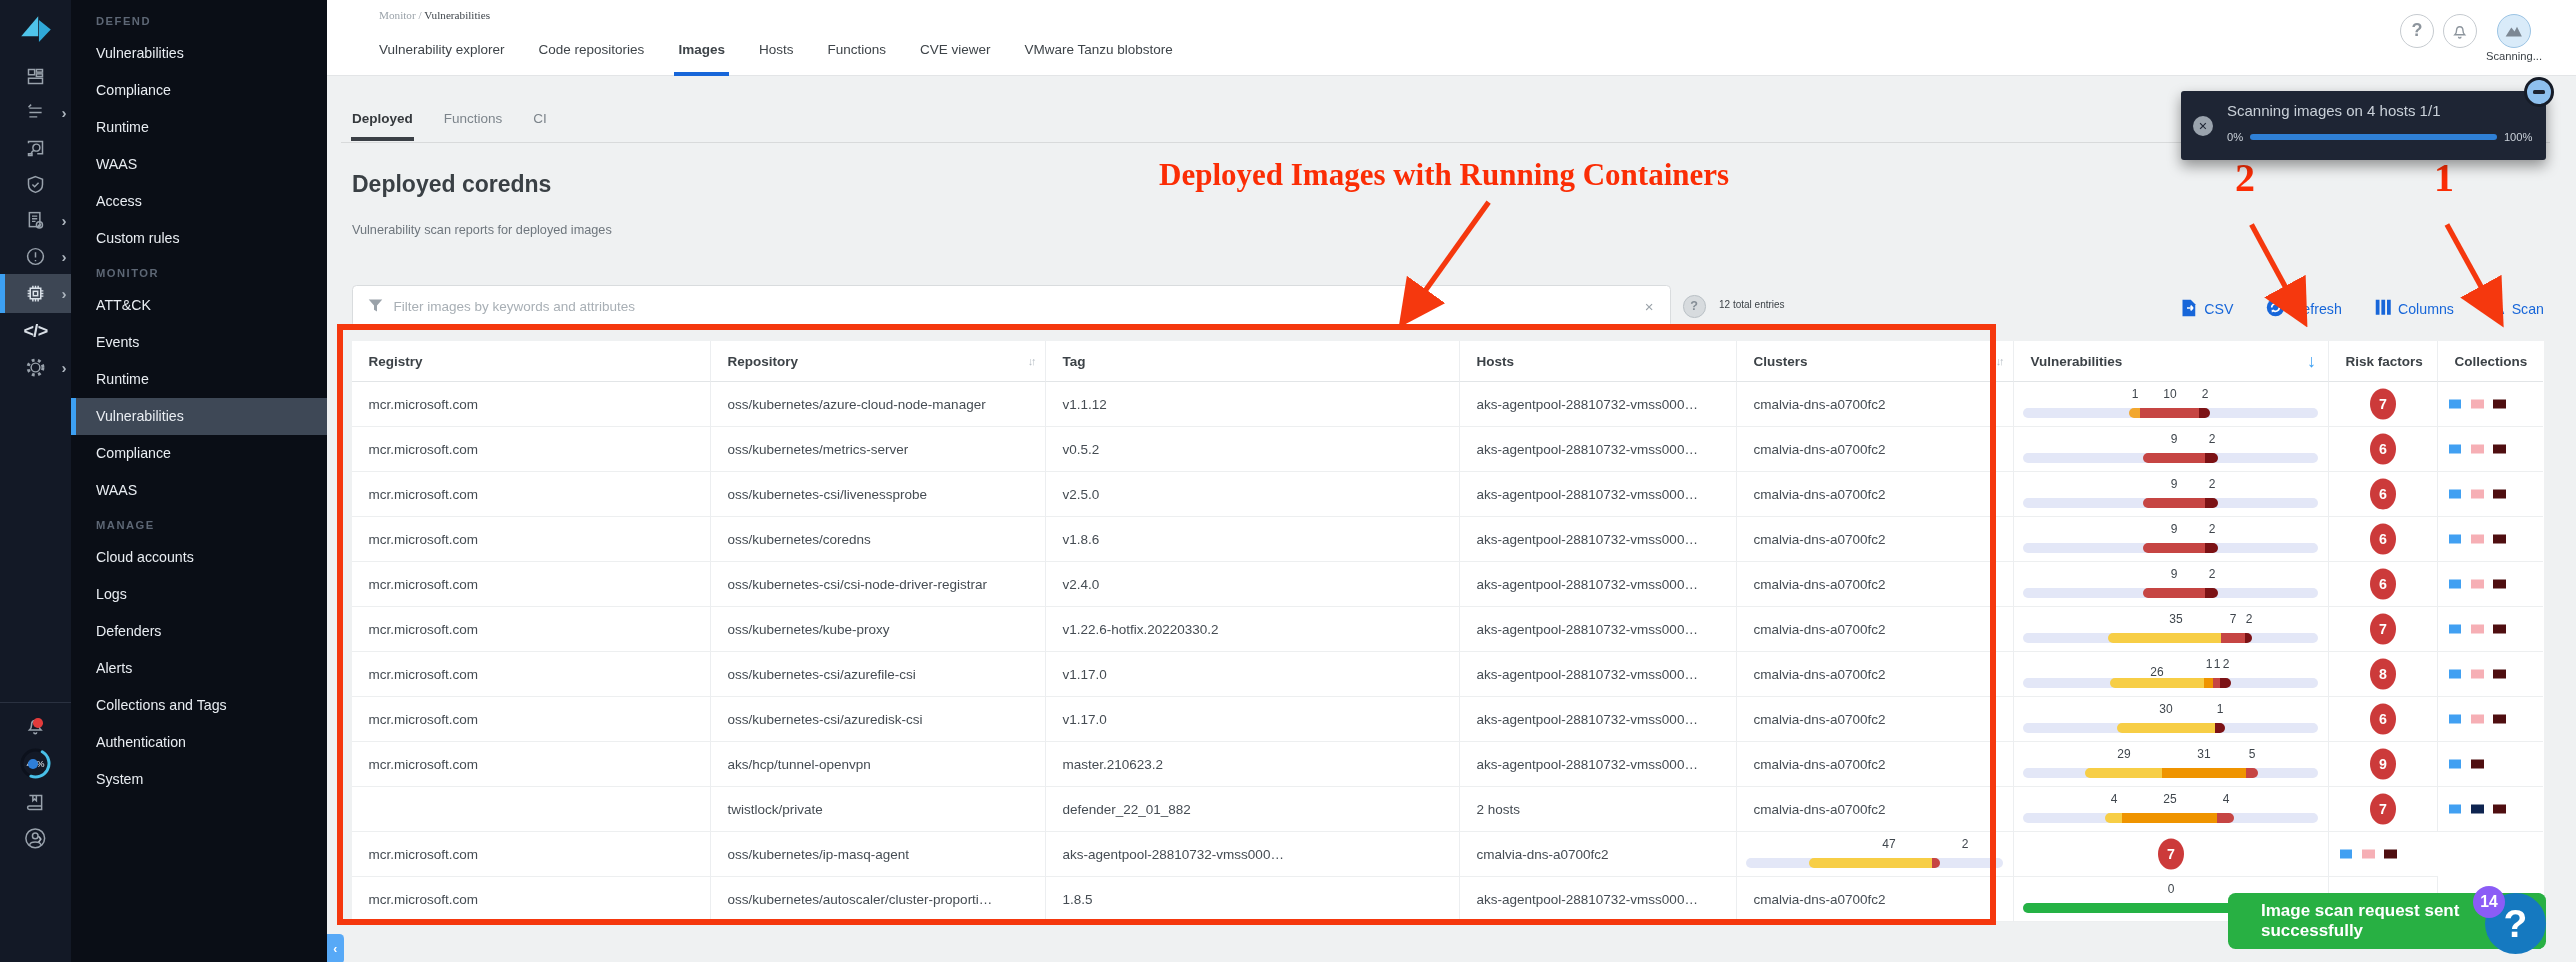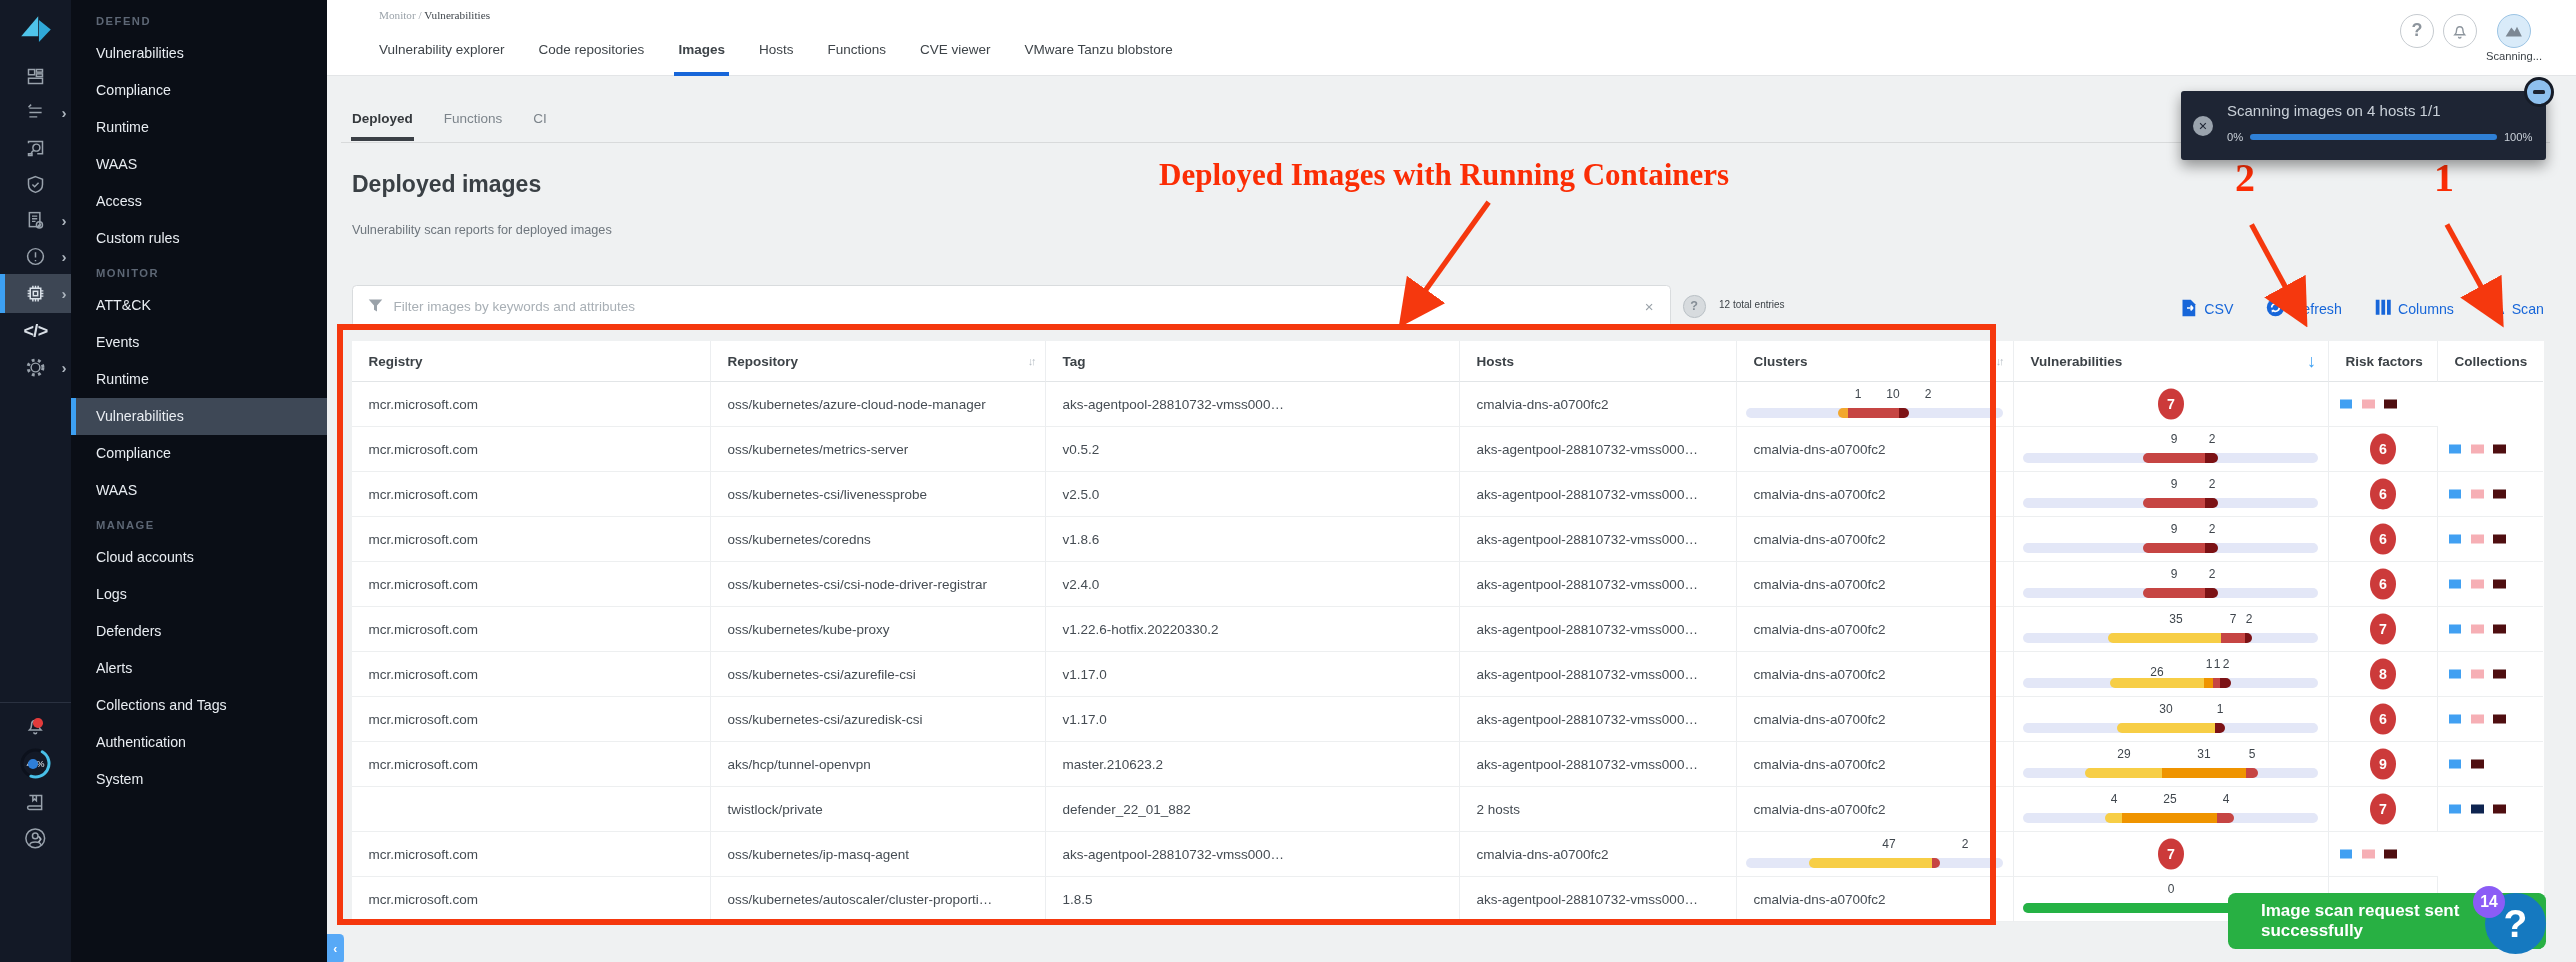--- a/index.html
+++ b/index.html
@@ -271,21 +271,21 @@
       </div>
     </div>
   </div>
 
   <div class="subtab-line"></div>
   <div class="subtabs" id="subtabs">
       <div class="subtab active">Deployed</div>
       <div class="subtab">Functions</div>
       <div class="subtab">CI</div>
     </div>
-  <div class="page-title">Deployed images</div>
+  <div class="page-title">Deployed coredns</div>
   <div class="page-subtitle">Vulnerability scan reports for deployed images</div>
 
   <div class="filterbar">
     <span class="funnel">
       <svg width="15" height="15" viewBox="0 0 20 20">
           <path d="M1 2 h18 l-7 8 v8 l-4-2.5 V10 Z" fill="#9aa2a9"></path>
         </svg>
     </span>
     <input class="filter-input" value="" placeholder="Filter images by keywords and attributes" style="">
     <span class="filter-clear">×</span>
@@ -334,20 +334,21 @@
         <div class="th"><span>Tag</span></div>
         <div class="th"><span>Hosts</span></div>
         <div class="th"><span>Clusters</span><span class="sort-both">↓↑</span></div>
         <div class="th"><span>Vulnerabilities</span><span class="sort-down">↓</span></div>
         <div class="th"><span>Risk factors</span></div>
         <div class="th"><span>Collections</span></div>
       </div>
       <div class="tr">
         <div class="td">mcr.microsoft.com</div>
         <div class="td">oss/kubernetes/azure-cloud-node-manager</div>
+        <div class="td">v1.1.12</div>
         <div class="td">aks-agentpool-28810732-vmss000…</div>
         <div class="td">cmalvia-dns-a0700fc2</div>
         <div class="td vuln">
           <div class="vtrack">
             <div class="vgroup" style="left: 36%; width: 27.6%;">
               <div class="vseg" style="width: 13.7681%; background: rgb(242, 167, 46);"></div>
               <div class="vseg" style="width: 72.4638%; background: rgb(198, 69, 67);"></div>
               <div class="vseg" style="width: 13.7681%; background: rgb(124, 18, 21);"></div>
             </div>
           </div>

